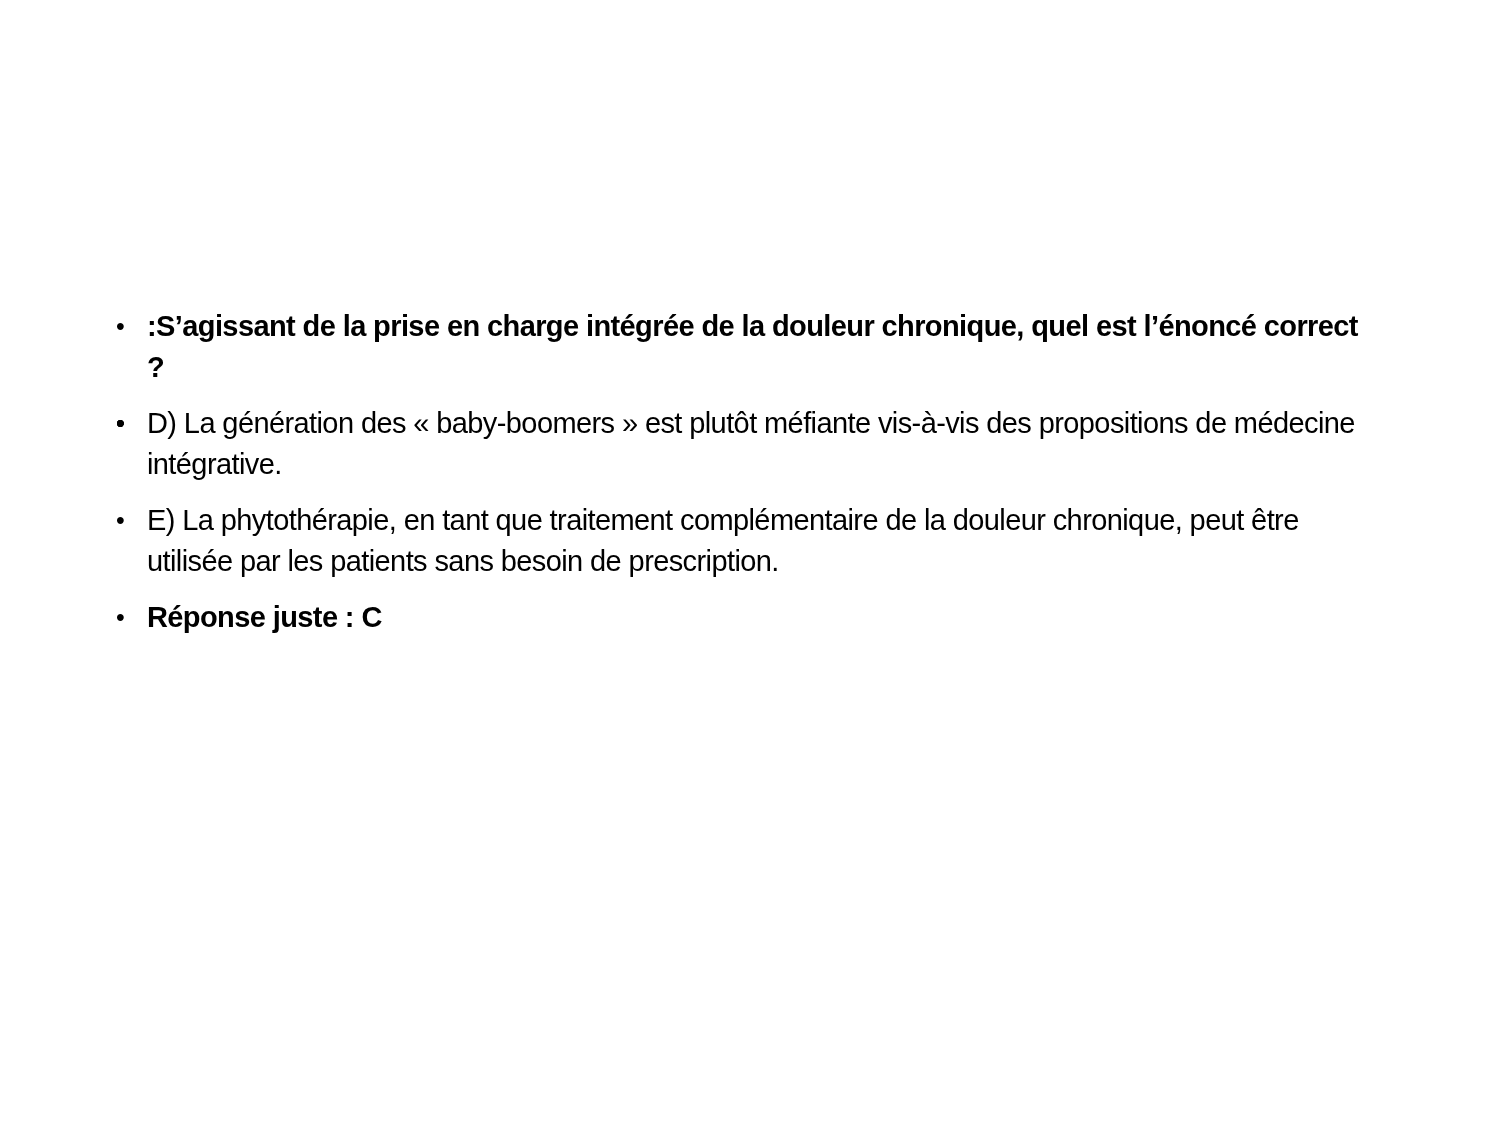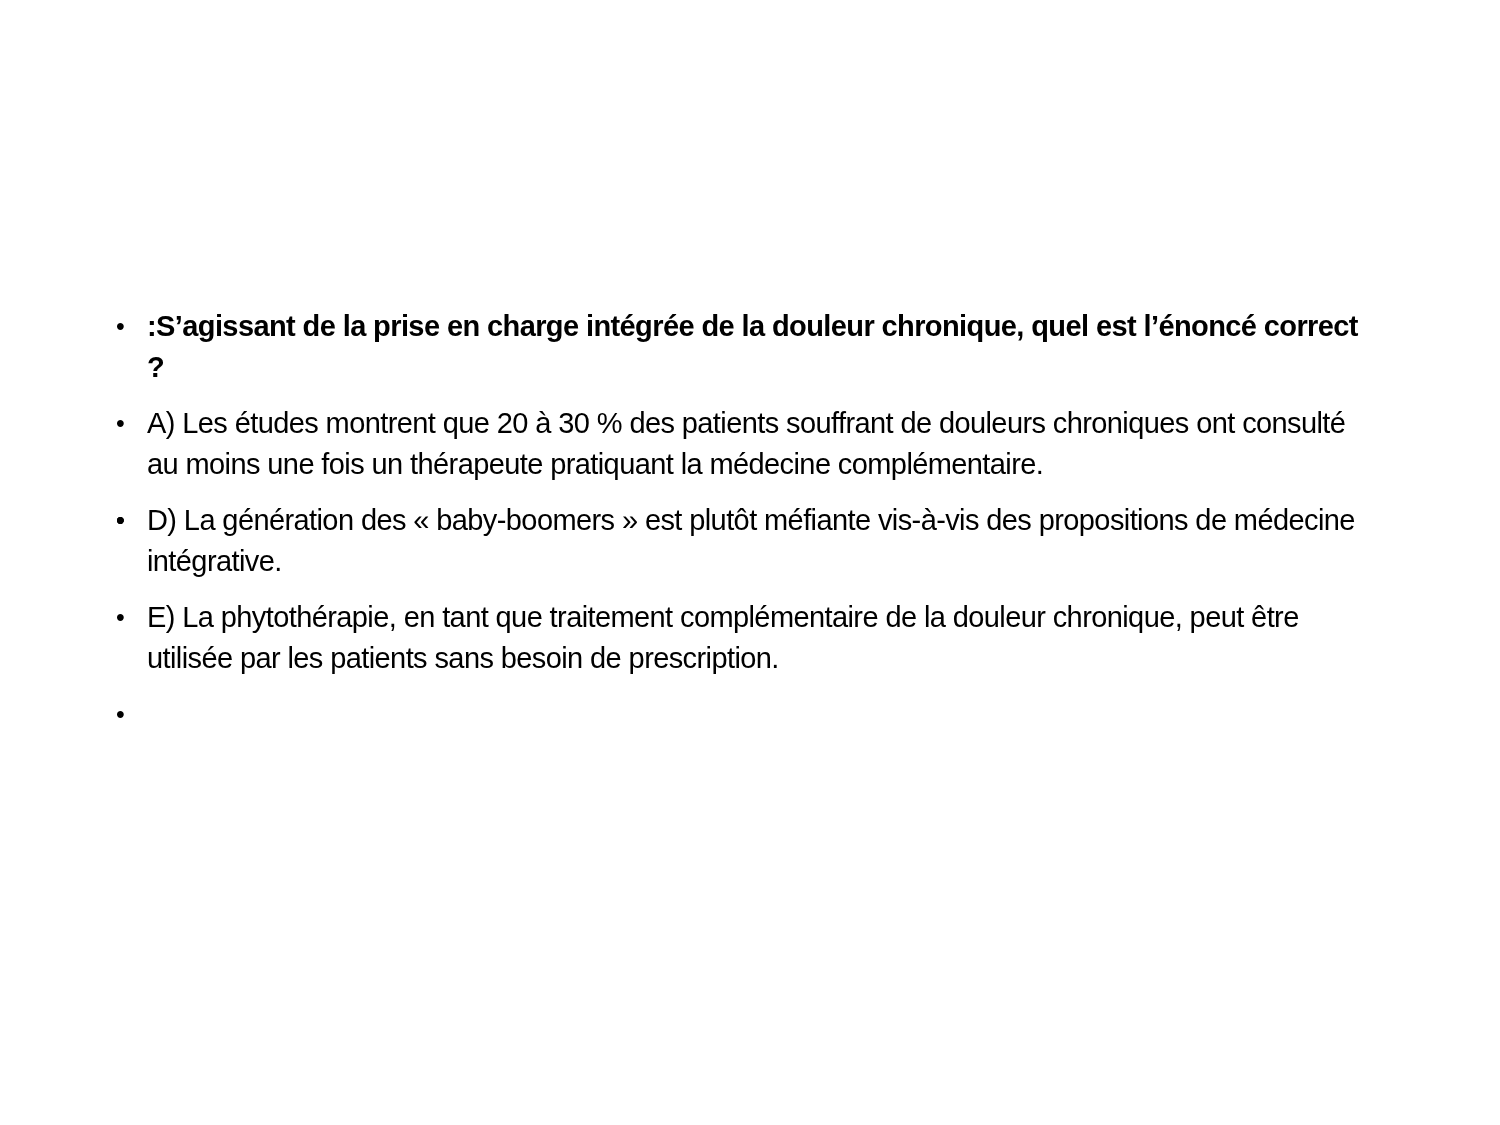--- a/index.html
+++ b/index.html
@@ -56,34 +56,34 @@
 
 <div class="slide">
   <div class="content">
     <ul class="bullets">
       <li class="bold">
         <span class="bullet">•</span>
         <span class="text">:S’agissant de la prise en charge intégrée de la douleur chronique, quel est l’énoncé correct ?</span>
       </li>
       <li>
         <span class="bullet">•</span>
-        <span class="text">A) Les études montrent que 20 à 30 % des patients souffrant de douleurs chroniques ont consulté au moins une fois un thérapeute pratiquant la médecine complémentaire.</span>
       </li>
       <li>
         <span class="bullet">•</span>
       </li>
       <li>
         <span class="bullet">•</span>
       </li>
       <li>
         <span class="bullet">•</span>
         <span class="text">D) La génération des « baby-boomers » est plutôt méfiante vis-à-vis des propositions de médecine intégrative.</span>
       </li>
       <li>
         <span class="bullet">•</span>
         <span class="text">E) La phytothérapie, en tant que traitement complémentaire de la douleur chronique, peut être utilisée par les patients sans besoin de prescription.</span>
       </li>
       <li class="bold">
         <span class="bullet">•</span>
+        <span class="text">Réponse juste : C</span>
       </li>
     </ul>
   </div>
 </div>
 
 </body></html>

